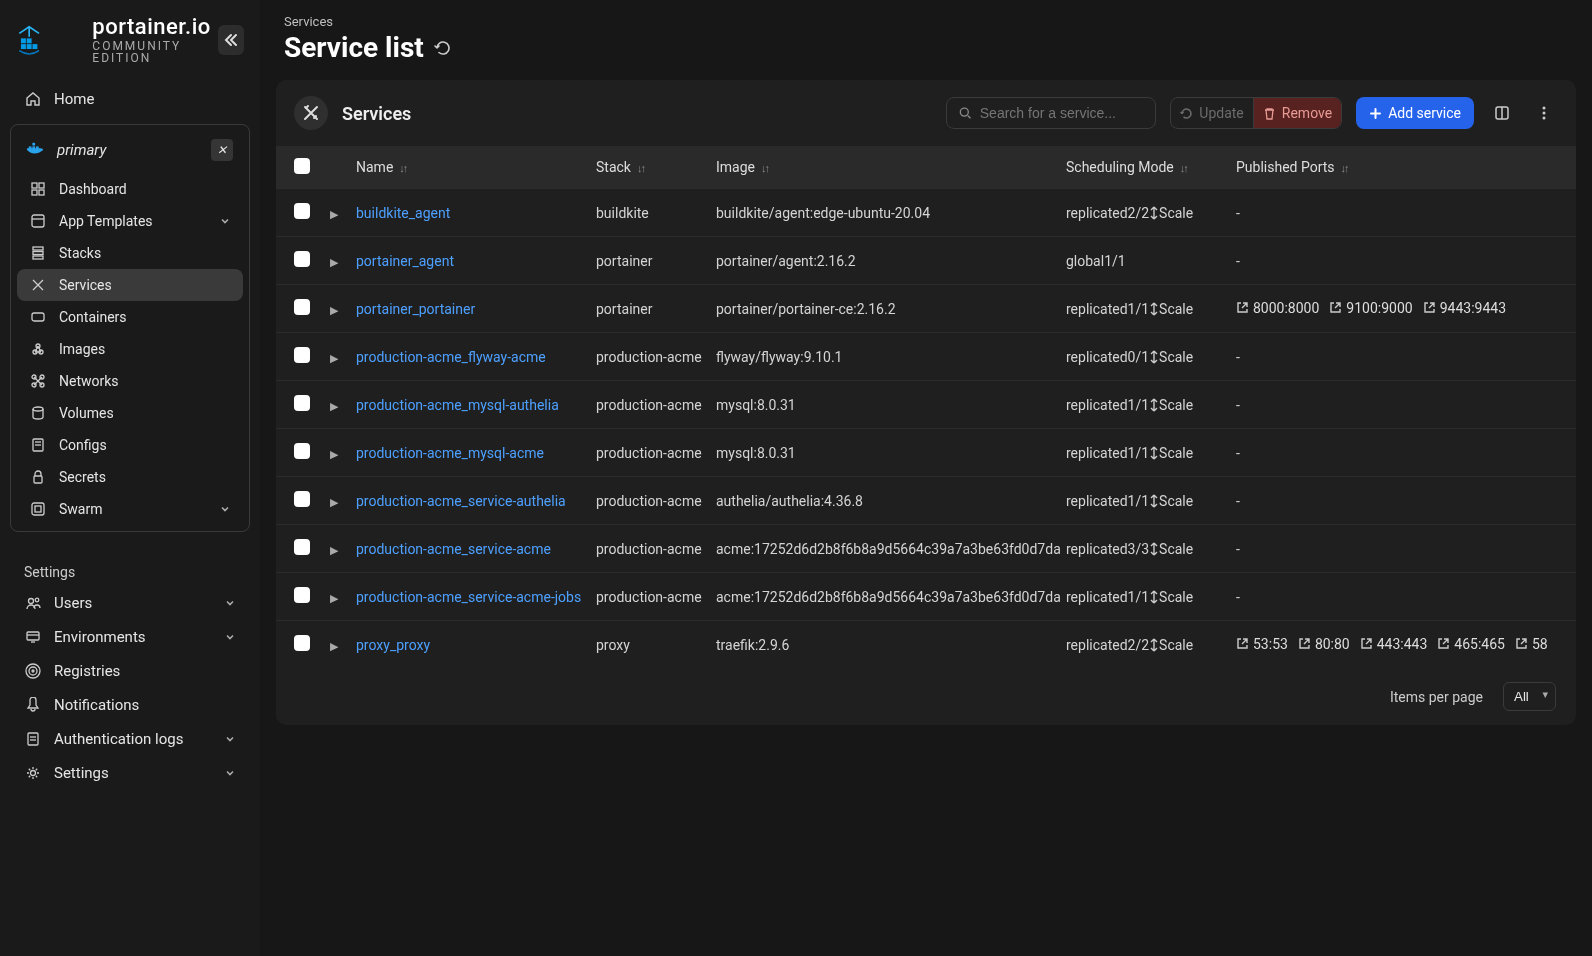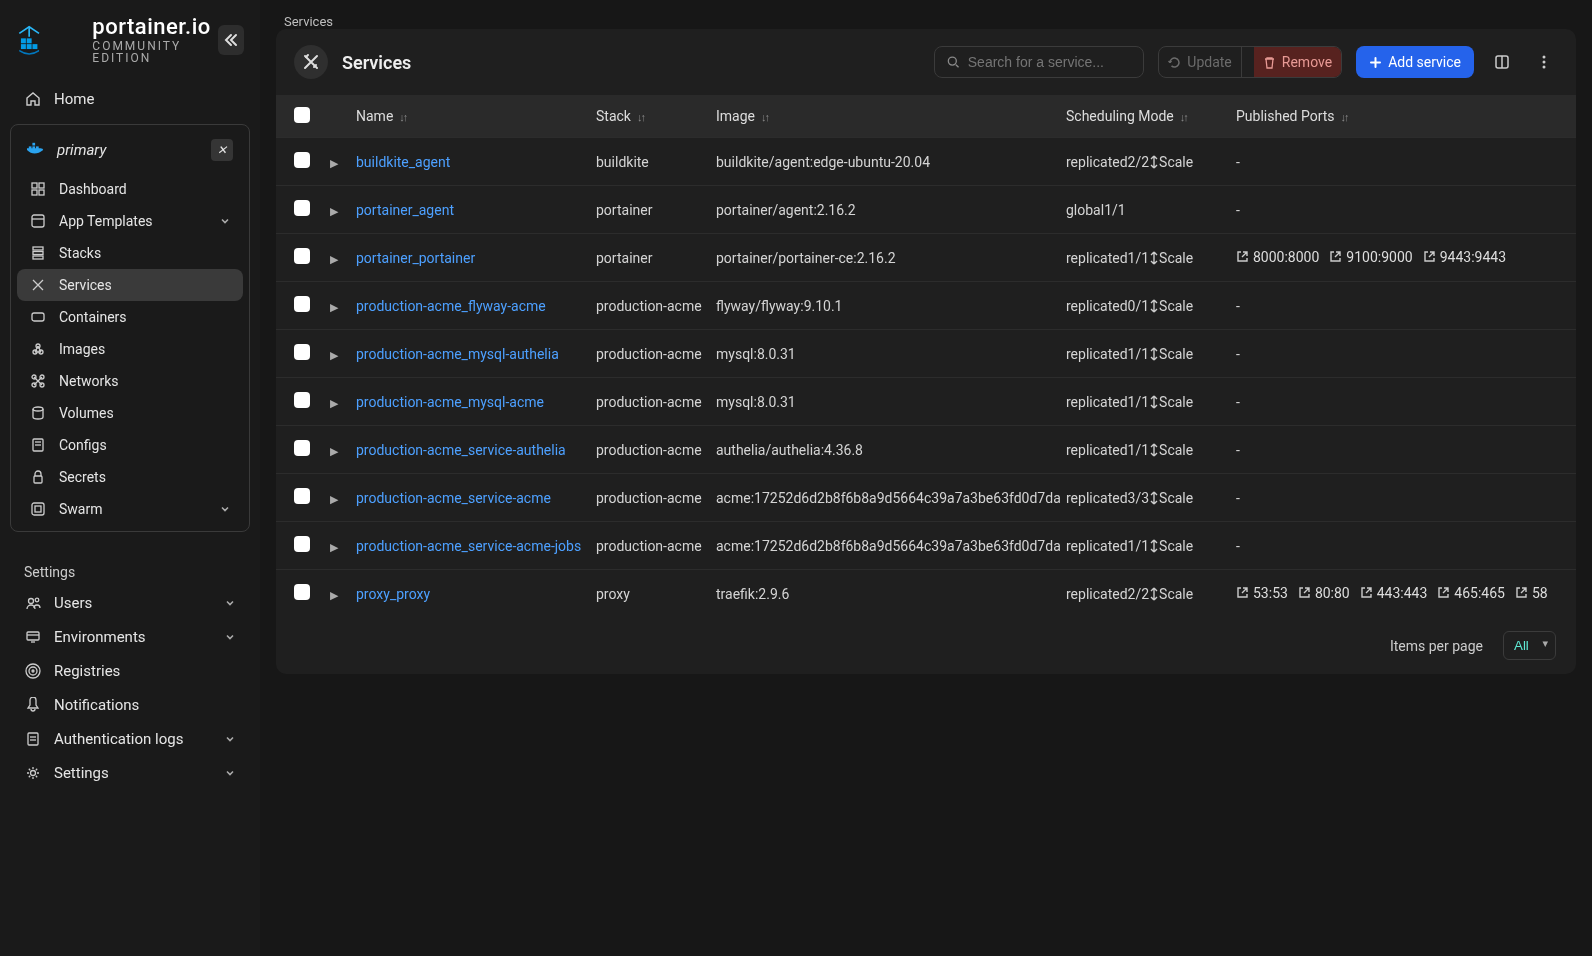--- a/index.html
+++ b/index.html
@@ -40,21 +40,21 @@
 .panel-ico { width:34px; height:34px; border-radius:50%; background:#2f2f2f; display:flex; align-items:center; justify-content:center; }
 .panel-title { font-size:18px; font-weight:600; color:#eee; }
 .head-spacer { flex:1; }
 .search { display:flex; align-items:center; gap:8px; background:#1f1f1f; border:1px solid #3b3b3b; border-radius:8px; padding:7px 12px; width:210px; color:#888; }
 .search input { background:transparent; border:none; outline:none; color:#ddd; font-size:14px; width:100%; }
 .btn { display:inline-flex; align-items:center; gap:6px; padding:7px 12px; border-radius:8px; font-size:14px; cursor:pointer; border:1px solid transparent; }
 .btn-ghost { border:1px solid #3b3b3b; }
 .btn-ghost.disabled { color:#6b6b6b; cursor:not-allowed; }
 .btn-danger { background:#57221f; color:#e89a95; }
 .btn-primary { background:#2563eb; color:#fff; }
-.btn-group { display:flex; border:1px solid #3b3b3b; border-radius:8px; overflow:hidden;gap:12px; }
+.btn-group { display:flex; border:1px solid #3b3b3b; border-radius:8px; overflow:hidden; }
 .btn-group .seg { padding:7px 9px; border:none; border-radius:0; }
 .btn-group .seg:first-child { border-right:1px solid #3b3b3b; }
 .icon-btn { width:28px; height:34px; display:flex; align-items:center; justify-content:center; cursor:pointer; color:#ccc; }
 
 
 .tbl { width:100%; }
 .thead { display:flex; align-items:center; background:#2a2a2a; padding:0 18px; height:42px; font-size:14px; color:#ddd; }
 .col-cb   { width:36px; }
 .col-exp  { width:26px; }
 .col-name { width:240px; }
@@ -68,21 +68,21 @@
 .trow { display:flex; align-items:center; padding:0 18px; height:48px; border-top:1px solid #2c2c2c; font-size:14px; }
 .cb { width:16px; height:16px; border-radius:4px; background:#fff; display:inline-block; }
 .expander { color:#aaa; cursor:pointer; font-size:11px; }
 .svc-link { color:#4da0ff; text-decoration:none; }
 .mode-cell { display:flex; align-items:center; gap:0; white-space:nowrap; }
 .scale-ico { display:inline-flex; align-items:center; }
 .port { display:inline-flex; align-items:center; gap:4px; margin-right:10px; color:#ddd; white-space:nowrap; }
 .ext-ico { width:13px; height:13px; }
 
 .tfoot { display:flex; align-items:center; justify-content:flex-end; gap:20px; padding:14px 20px; font-size:14px; color:#ccc; }
-.select { background:#1f1f1f; border:1px solid #3b3b3b; border-radius:6px; padding:6px 26px 6px 10px; color:#5eead4; appearance:none; position:relative; }
+.select { background:#1f1f1f; border:1px solid #3b3b3b; border-radius:6px; padding:6px 26px 6px 10px; color:#e5e5e5; appearance:none; position:relative; }
 .select-wrap { position:relative; }
 .select-wrap::after { content:"▾"; position:absolute; right:8px; top:6px; color:#aaa; font-size:11px; pointer-events:none; }
 
 svg { display:block; }
 </style>
 </head>
 <body>
 
 <div class="app">
 
@@ -336,20 +336,26 @@
             <svg width="12" height="12" viewBox="0 0 12 12">
               <path d="M3 4.5 L6 7.5 L9 4.5" stroke="#aaa" stroke-width="1.6" fill="none"></path>
             </svg>
           </span>
         </div>
       </div>
   </aside>
 
   <main class="main">
     <div class="crumbs">Services</div>
+    <h1 class="page-title">
+      <span>Service list</span>
+      <svg class="refresh-ico" viewBox="0 0 18 18">
+          <path d="M3 9 a6 6 0 1 1 2 4.5 M3 9 l-2 -2 M3 9 l2 -2" stroke="#ccc" stroke-width="1.6" fill="none" stroke-linecap="round"></path>
+        </svg>
+    </h1>
 
     <div class="panel">
       <div class="panel-head">
         <div class="panel-ico">
             <svg width="18" height="18" viewBox="0 0 18 18">
               <path d="M3 3 L15 15 M15 3 L3 15" stroke="#ddd" stroke-width="2" stroke-linecap="round"></path>
               <path d="M6 2 L4 4 M14 12 L12 14" stroke="#ddd" stroke-width="2" stroke-linecap="round"></path>
             </svg>
           </div>
         <div class="panel-title">Services</div>

